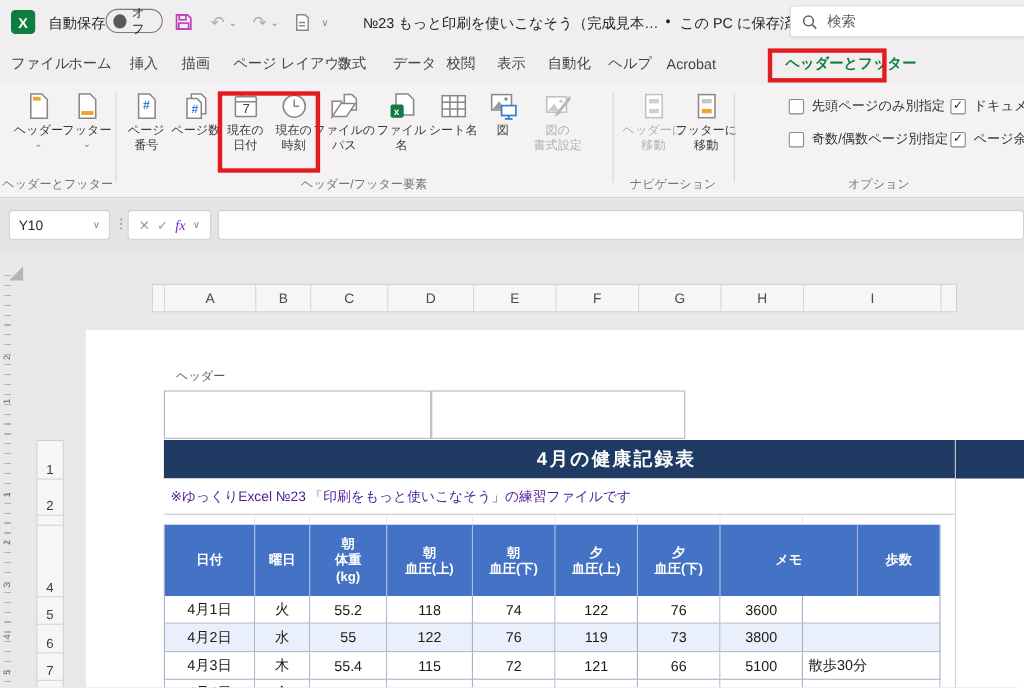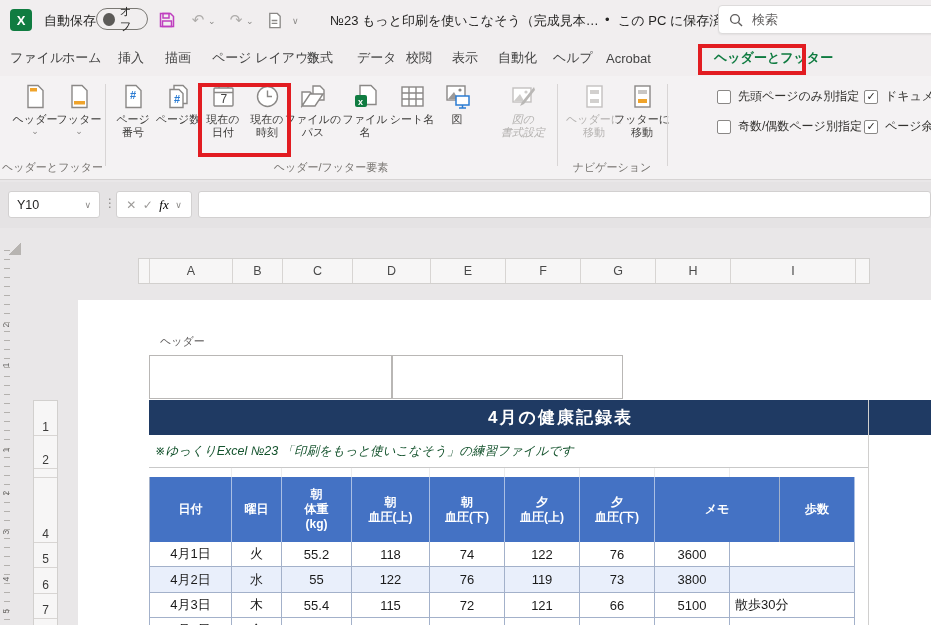--- a/index.html
+++ b/index.html
@@ -57,21 +57,21 @@
   .colcell { height:24px; border-right:1px solid #d8d5d3; display:flex; align-items:center; justify-content:center; font-size:12.5px; color:#4a4a4a; }
   .rowstrip { left:33px; top:172px; width:25px; background:#f7f6f6; border:1px solid #d2d0ce; }
   .rowcell { width:23px; border-bottom:1px solid #d8d5d3; display:flex; align-items:flex-end; justify-content:center; font-size:12px; color:#3b3a39; overflow:hidden; padding-bottom:1px; }
 
   .hdr-label { left:160px; top:106px; font-size:11px; color:#5f5d5d; }
   .hdrbox { top:127px; height:44px; background:#fff; border:1px solid #b9b7b5; }
   .hdrbox-sel { left:623px; top:125px; width:232px; height:48px; border:2px solid #8f8b88; background:#fcdcd0; }
   .hdrbox-sel .top { height:23px; background:#dab4a5; display:flex; align-items:center; justify-content:flex-end; padding-right:3px; font-size:12px; color:#3f3e3d; white-space:nowrap; overflow:hidden; }
 
   .navyrow { left:149px; top:172px; width:823px; height:35px; background:#1f3a63; color:#fff; display:flex; align-items:center; justify-content:center; font-size:17px; font-weight:bold; letter-spacing:2px; }
-  .subrow { left:149px; top:207px; width:719px; height:33px; background:#fff; border-bottom:1px solid #c9c9c9; display:flex; align-items:center; font-style:italic; font-size:12.5px; color:#14532d; padding-left:6px; }
+  .subrow { left:149px; top:207px; width:719px; height:33px; background:#fff; border-bottom:1px solid #c9c9c9; display:flex; align-items:center; font-size:12.5px; color:#4c1d95; padding-left:6px; }
   .gaprow { left:149px; top:240px; width:706px; height:9px; display:flex; }
   .gaprow div { border-right:1px solid #ececec; height:100%; }
 
   .xltable { left:149px; top:249px; width:706px; }
   .trow { display:flex; }
   .th { background:#4472c4; color:#fff; font-weight:bold; font-size:12px; line-height:15px; height:65px; display:flex; align-items:center; justify-content:center; text-align:center; border-right:1px solid rgba(255,255,255,.55); }
   .td { font-size:13px; color:#1a1a1a; display:flex; align-items:center; justify-content:center; border-right:1px solid #a3b1ca; border-bottom:1px solid #a3b1ca; background:#fff; }
   .trow.band .td { background:#e9effb; }
   .td.memo { justify-content:flex-start; padding-left:5px; }
   .leftedge { border-left:1px solid #a3b1ca; }
@@ -221,21 +221,21 @@
   <div class="rbtn" style="left:430px;">
     <svg class="ric" viewBox="0 0 27 27">
       <rect class="fw" x="3" y="3" width="18" height="14"></rect>
       <circle cx="16" cy="7" r="1.6" fill="#8a8886"></circle>
       <path d="M4 16 l6-7 4 7 z" fill="#9b9998"></path>
       <rect x="12" y="13" width="13" height="9" fill="#fff" stroke="#2b7cd3" stroke-width="1.5"></rect>
       <path d="M18.5 22 v3 M15 25 h7" stroke="#2b7cd3" stroke-width="1.5"></path>
     </svg>
     <div class="rlbl">図</div>
   </div>
-  <div class="rbtn" style="left:496px;font-style:italic;">
+  <div class="rbtn" style="left:480px;">
     <svg class="ric" viewBox="0 0 27 27">
       <rect x="3" y="5" width="18" height="14" fill="#fff" stroke="#c3c1bf" stroke-width="1.4"></rect>
       <path d="M4 18 l6-7 4 7 z" fill="#cfcdcb"></path>
       <circle cx="16" cy="9" r="1.6" fill="#cfcdcb"></circle>
       <path d="M24 4 L12 19 l-2 4 4-2 L25 7 z" fill="#b9b7b5"></path>
     </svg>
     <div class="rlbl pre gray">図の
 書式設定</div>
   </div>
   <div class="grp-lbl" style="left:105px; width:452px;">ヘッダー/フッター要素</div>
@@ -271,33 +271,34 @@
     <div class="cblbl">奇数/偶数ページ別指定</div>
   </div>
   <div class="cbrow" style="left:830px; top:12px;">
     <div class="cbbox">✓</div>
     <div class="cblbl">ドキュメントに合わせ</div>
   </div>
   <div class="cbrow" style="left:830px; top:42px;">
     <div class="cbbox">✓</div>
     <div class="cblbl">ページ余白に合わせ</div>
   </div>
+  <div class="grp-lbl" style="left:667px; width:264px;">オプション</div>
 </div>
 <div class="abs redbox" style="left:198px; top:83px; width:93px; height:74px;"></div>
 
 <div id="formrow" class="abs">
   <div class="abs namebox">
     <span style="flex:1;">Y10</span>
     <span class="caret-s">∨</span>
   </div>
   <div class="abs" style="left:104px; top:14px; color:#8a8886; font-size:12px;">⋮</div>
   <div class="abs fxbox">
     <span style="color:#9c9a98; font-size:12px;">✕</span>
     <span style="color:#9c9a98; font-size:12px;">✓</span>
-    <span style="color:#000000; font-size:13px; font-style:italic; font-family:'Liberation Serif',serif;">fx</span>
+    <span style="color:#6d28d9; font-size:13px; font-style:italic; font-family:'Liberation Serif',serif;">fx</span>
     <span class="caret-s">∨</span>
   </div>
   <div class="abs finput"></div>
 </div>
 
 <div id="workspace" class="abs">
   <div class="abs page"></div>
   <div class="abs corner-tri"></div>
   <div class="abs ruler"></div>
   <span class="rulnum" style="top:92px;">2</span>

